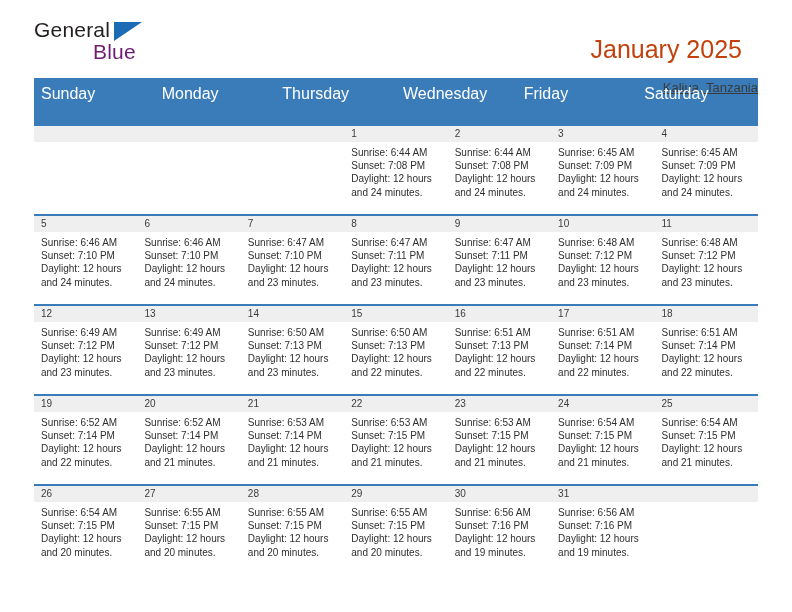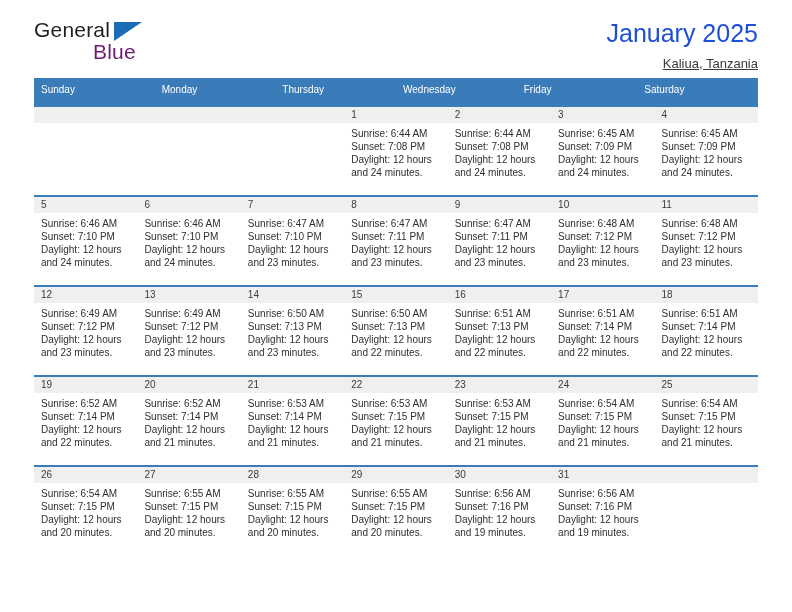--- a/index.html
+++ b/index.html
@@ -62,24 +62,24 @@
     color: #701a75;
     letter-spacing: 0.2px;
   }
 
   .title-block {
     text-align: right;
     padding-top: 2px;
   }
   .cal-title {
     font-size: 25px;
-    color: #1d4ed8;
+    color: #c2410c;
     line-height: 1.1;
     font-weight: normal;
-    margin: 0;
+    margin: 16px;
   }
   .cal-subtitle {
     font-size: 13px;
     color: #3a3a3a;
     margin-top: 8px;
     text-decoration: underline;
   }
 
   
   .calendar {
@@ -88,22 +88,22 @@
     box-sizing: border-box;
   }
   .weekday-row {
     display: flex;
     background: #3a7cb9;
   }
   .weekday {
     flex: 1 1 0;
     min-width: 0;
     color: #ffffff;
-    font-size: 10px;
-    padding: 6px 0 10px 7px;
+    font-size: 16px;
+    padding: 6px 0 22px 7px;
     box-sizing: border-box;
     line-height: 1.25;
   }
 
   .week-row {
     display: flex;
     border-top: 2px solid #3a7cb9;
   }
   .week-row.first {
     border-top: none;

